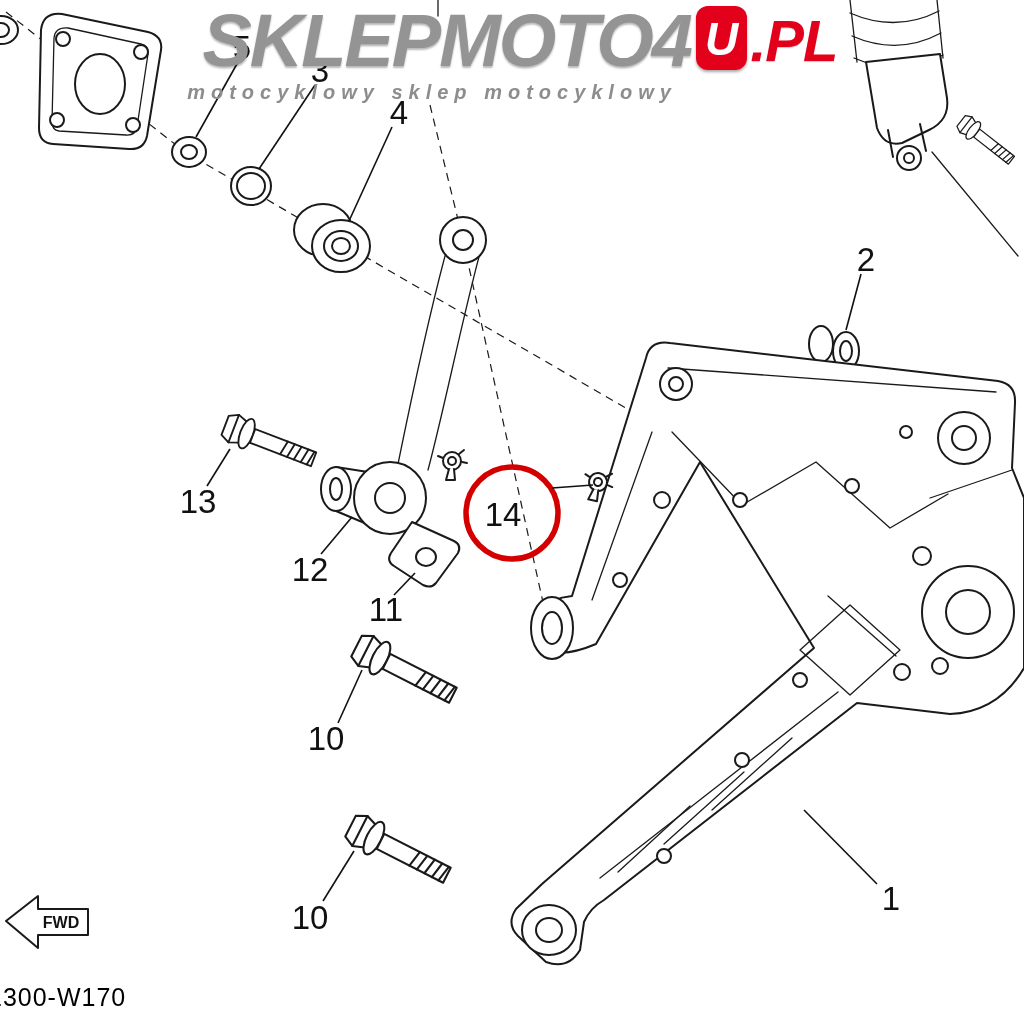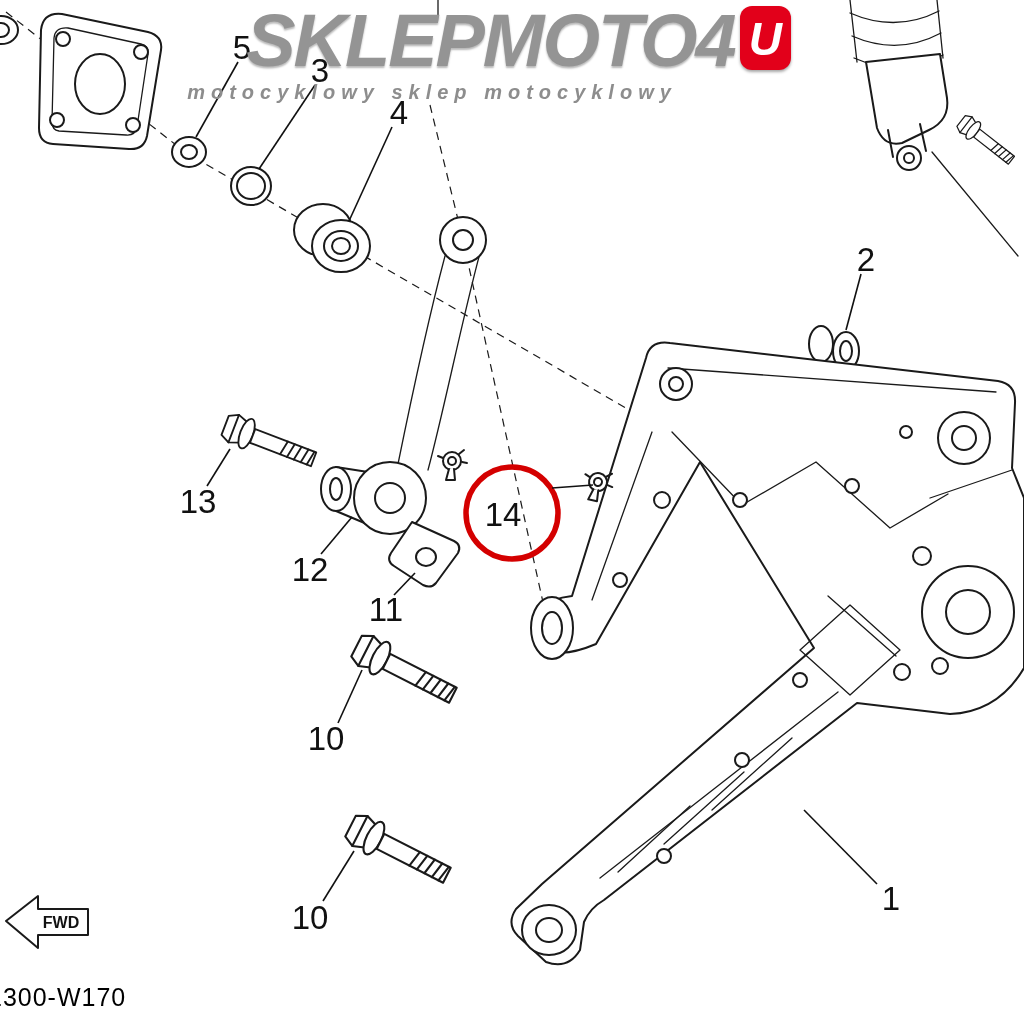--- a/index.html
+++ b/index.html
@@ -34,20 +34,21 @@
 </style>
 </head>
 <body>
 
 <div class="stage">
 
   <div class="logo">
     <div class="logo-row">
       <span class="logo-main">SKLEPMOTO4</span>
       <span class="logo-badge">U</span>
+      <span class="logo-suffix">.PL</span>
     </div>
     <div class="logo-tagline">motocyklowy sklep motocyklowy</div>
   </div>
 
   <svg width="1024" height="1024" viewBox="0 0 1024 1024">
 
     <defs>
       <g id="bolt" fill="#fff" stroke="#1a1a1a" stroke-width="2" stroke-linejoin="round" stroke-linecap="round">
         <polygon points="-8,-11 2,-16 13,-12 13,12 2,16 -8,11"></polygon>
         <line x1="2" y1="-16" x2="2" y2="16"></line>

